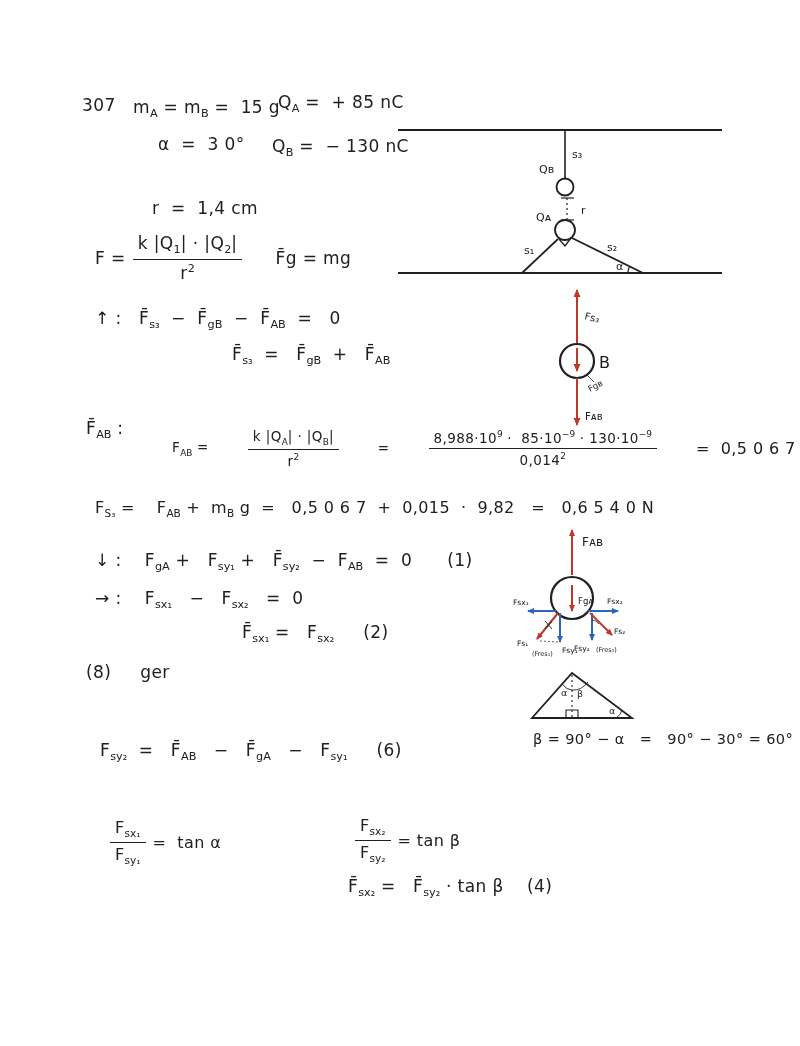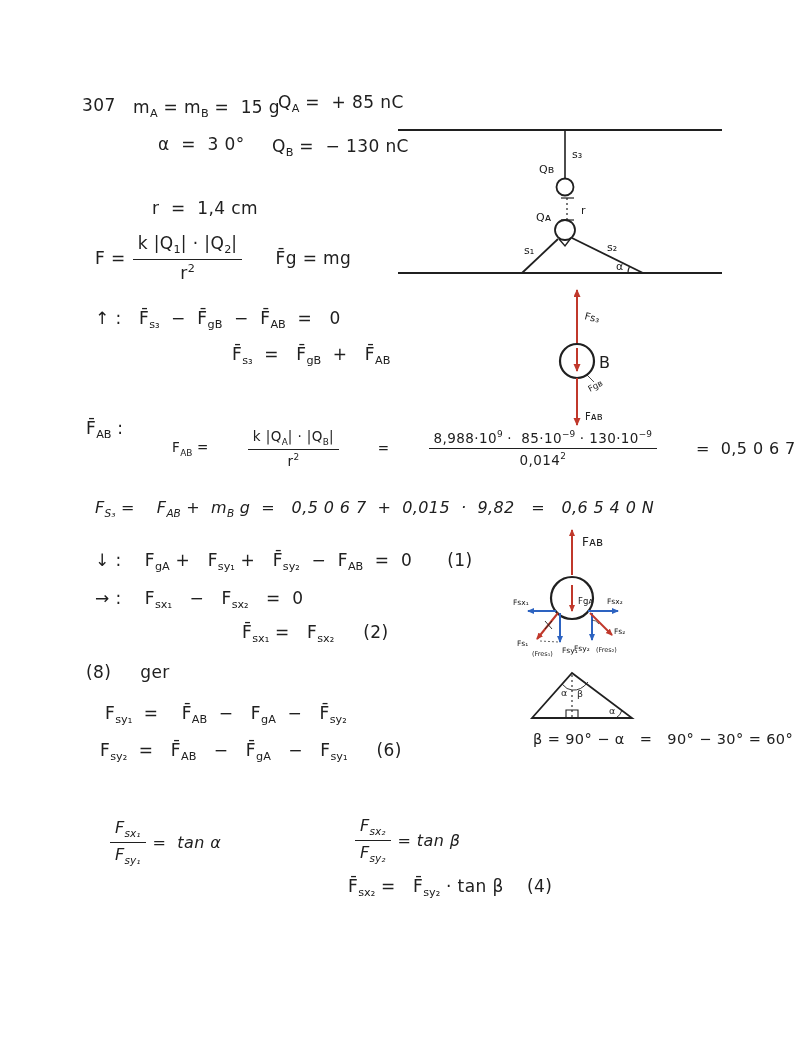--- a/index.html
+++ b/index.html
@@ -8,21 +8,21 @@
   .hw{position:absolute;font-family:"DejaVu Sans",sans-serif;color:#202020;font-size:17px;
       letter-spacing:.4px;white-space:pre;line-height:1.2;}
   .hw sub{font-size:66%;letter-spacing:0;}
   .hw sup{font-size:66%;letter-spacing:0;}
   .row{display:inline-flex;align-items:center;}
   .frac{display:inline-flex;flex-direction:column;align-items:center;vertical-align:middle;margin:0 7px;text-align:center;}
   .frac .num{padding:0 5px 2px;border-bottom:1.6px solid #202020;}
   .frac .den{padding-top:2px;}
   .f13{font-size:13.5px;gap:32px;}
   .f14{font-size:14.5px;}
-  .f16{font-size:16px;font-style:italic;}
+  .f16{font-size:16px;}
   svg{position:absolute;overflow:visible;}
   svg text{font-family:"DejaVu Sans",sans-serif;fill:#202020;}
 </style>
 </head>
 <body>
 
 <div id="page">
 
   <div class="hw" style="left:82px;top:95px;">307</div>
   <div class="hw" style="left:133px;top:97px;">m<sub>A</sub> = m<sub>B</sub> =  15 g</div>
@@ -58,21 +58,20 @@
     <span style="font-size:16px;">=  0,5 0 6 7 N</span>
   </div>
 
   <div class="hw f16" style="left:95px;top:498px;">F<sub>S₃</sub> =    F<sub>AB</sub> +  m<sub>B</sub> g  =   0,5 0 6 7  +  0,015  ·  9,82   =   0,6 5 4 0 N</div>
 
   <div class="hw" style="left:95px;top:550px;">↓ :    F<sub>gA</sub> +   F<sub>sy₁</sub> +   F̄<sub>sy₂</sub>  −  F<sub>AB</sub>  =  0      (1)</div>
   <div class="hw" style="left:95px;top:588px;">→ :    F<sub>sx₁</sub>   −   F<sub>sx₂</sub>   =  0</div>
   <div class="hw" style="left:222px;top:622px;margin-left:20px;">F̄<sub>sx₁</sub> =   F<sub>sx₂</sub>     (2)</div>
 
   <div class="hw" style="left:86px;top:662px;">(8)     ger</div>
-  <div class="hw" style="left:105px;top:703px;">F<sub>sy₁</sub>  =    F̄<sub>AB</sub>  −   F<sub>gA</sub>  −   F̄<sub>sy₂</sub></div>
   <div class="hw" style="left:100px;top:740px;">F<sub>sy₂</sub>  =   F̄<sub>AB</sub>   −   F̄<sub>gA</sub>   −   F<sub>sy₁</sub>     (6)</div>
 
   <div class="hw row f16" style="left:103px;top:818px;">
     <span class="frac">
       <span class="num">F<sub>sx₁</sub></span>
       <span class="den">F<sub>sy₁</sub></span>
     </span>
     <span>=  tan α</span>
   </div>
   <div class="hw row f16" style="left:348px;top:816px;">

